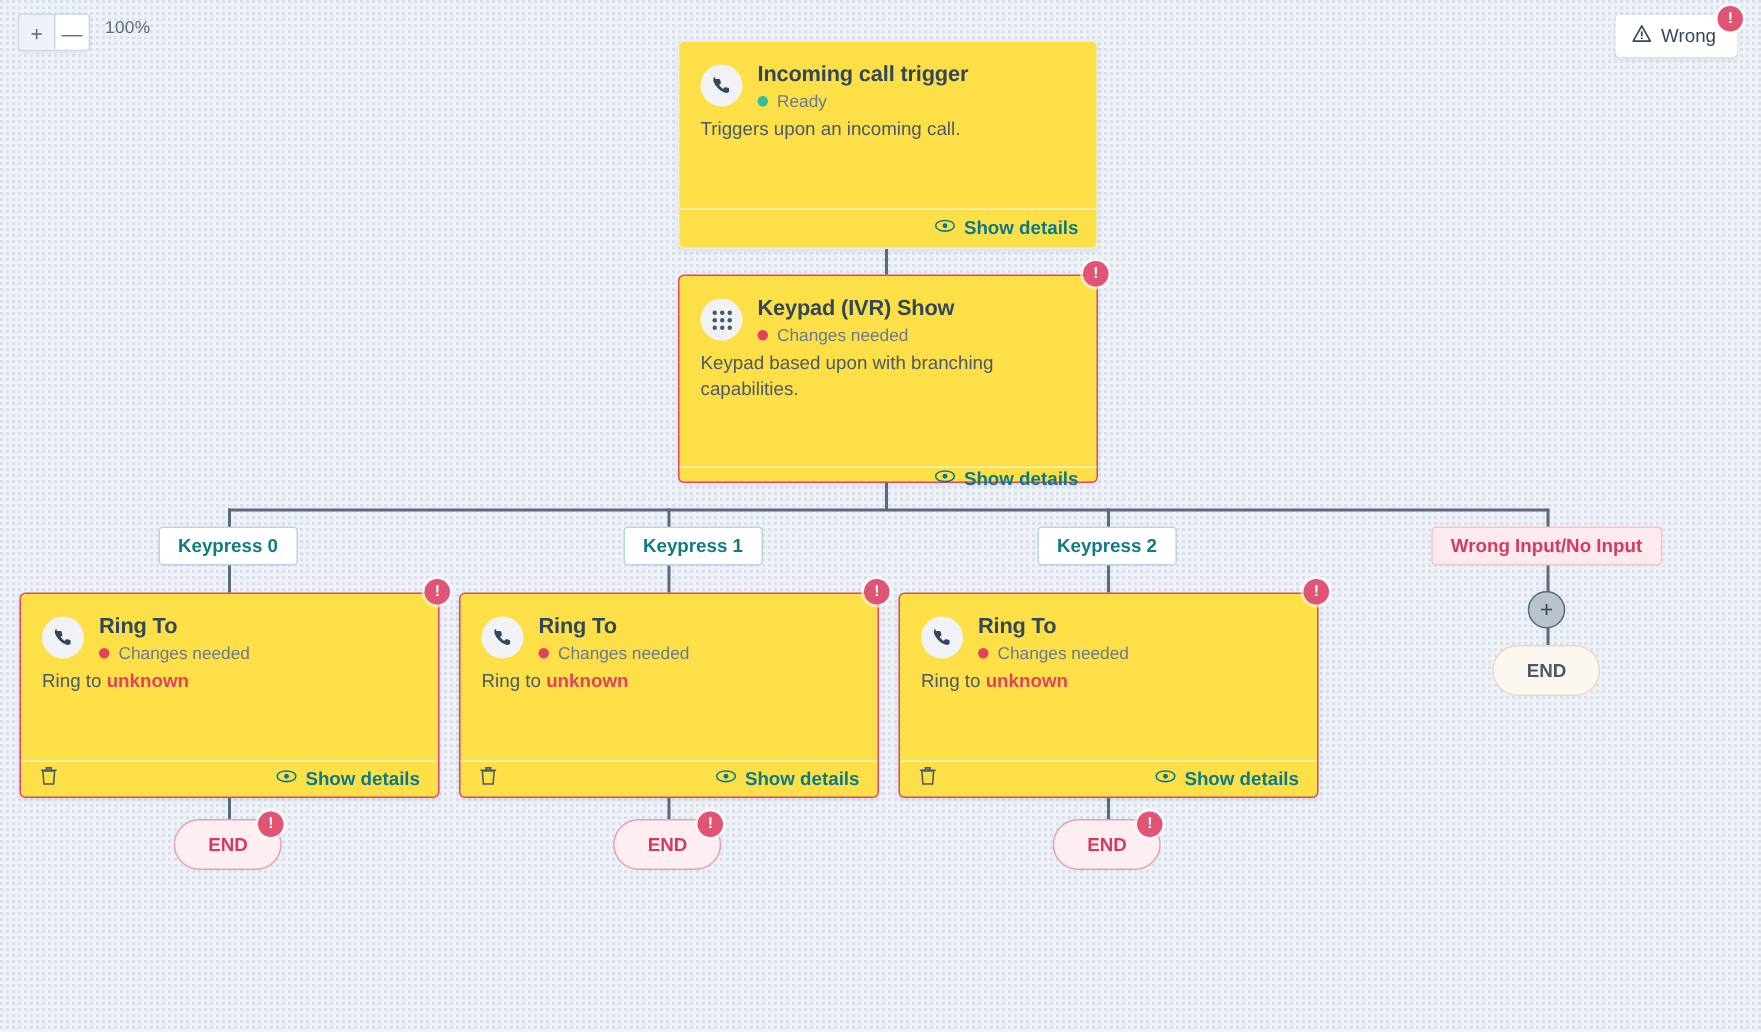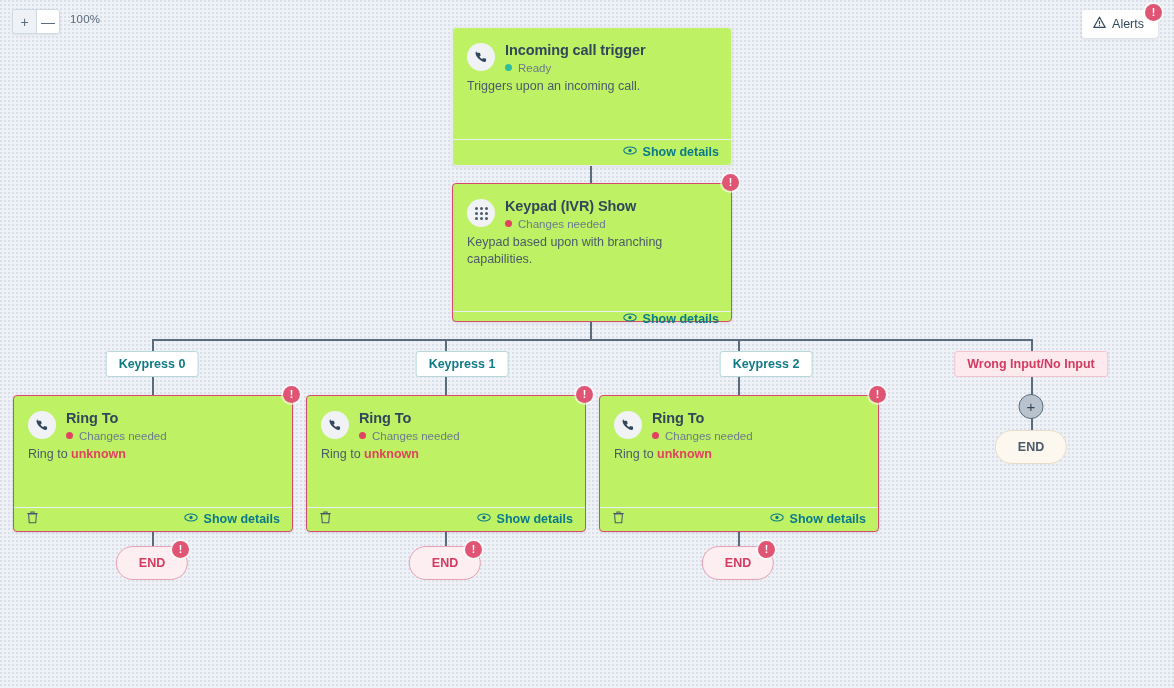--- a/index.html
+++ b/index.html
@@ -93,21 +93,21 @@
     position: absolute;
     background: #5a6b7d;
     z-index: 1;
   }
   .line.v { width: 2px; }
   .line.h { height: 2px; }
 
   
   .card {
     position: absolute;
-    background: #bef264;
+    background: #fde047;
     border-radius: 4px;
     box-shadow: 0 1px 3px rgba(45,62,80,0.10);
     z-index: 5;
     display: flex;
     flex-direction: column;
   }
   .card.error { border: 1.5px solid #d9496c; }
   .card.plain { border: 1px solid #e8ecf1; }
 
   .card-body { padding: 14px 14px 0 14px; flex: 1; }
@@ -237,21 +237,21 @@
 <div class="zoom-level">100%</div>
 
 <button class="alerts-button">
   <span class="tri">
     <svg width="13" height="13" viewBox="0 0 16 16">
         <path d="M8 1.5 L15 14 L1 14 Z" fill="none" stroke="#33475b" stroke-width="1.4" stroke-linejoin="round"></path>
         <rect x="7.3" y="6" width="1.4" height="4" fill="#33475b"></rect>
         <rect x="7.3" y="11" width="1.4" height="1.4" fill="#33475b"></rect>
       </svg>
   </span>
-  <span>Alerts</span>
+  <span>Wrong</span>
 </button>
 <div class="badge" style="right:12px; top:4px;">!</div>
 
 <div class="line v" style="left:590px; top:164px; height:19px;"></div>
 
 <div class="line v" style="left:590px; top:320px; height:20px;"></div>
 <div class="line h" style="left:152px; top:339px; width:880px;"></div>
 
 <div class="line v" style="left:152px; top:339px; height:20px;"></div>
 <div class="line v" style="left:445px; top:339px; height:20px;"></div>
@@ -335,21 +335,21 @@
           </svg>
       </span>
       <span>Show details</span>
     </div>
   </div>
 </div>
 <div class="badge" style="left:722px; top:174px;">!</div>
 
 <div class="branch-label" style="left:152px; top:351px;">Keypress 0</div>
 <div class="branch-label" style="left:462px; top:351px;">Keypress 1</div>
-<div class="branch-label" style="left:738px; top:351px;margin-left:28px;">Keypress 2</div>
+<div class="branch-label" style="left:738px; top:351px;">Keypress 2</div>
 <div class="branch-label err" style="left:1031px; top:351px;">Wrong Input/No Input</div>
 
 <div class="card error" style="left:13px; top:395px; width:278px; height:135px;">
   <div class="card-body">
     <div class="card-head">
       <div class="card-icon">
         <svg width="14" height="14" viewBox="0 0 16 16">
             <path d="M3.2 1.6c-.5 0-1 .3-1.2.8-.4.8-.3 1.9.2 3.2.6 1.5 1.7 3.1 3.1 4.5 1.4 1.4 3 2.5 4.5 3.1 1.3.5 2.4.6 3.2.2.5-.2.8-.7.8-1.2v-1.5c0-.4-.3-.8-.7-.9l-2.2-.5c-.4-.1-.8.1-1 .4l-.6.9c-1.3-.7-2.4-1.8-3.1-3.1l.9-.6c.3-.2.5-.6.4-1l-.5-2.2c-.1-.4-.5-.7-.9-.7H3.2z" fill="#33475b"></path>
           </svg>
       </div>

